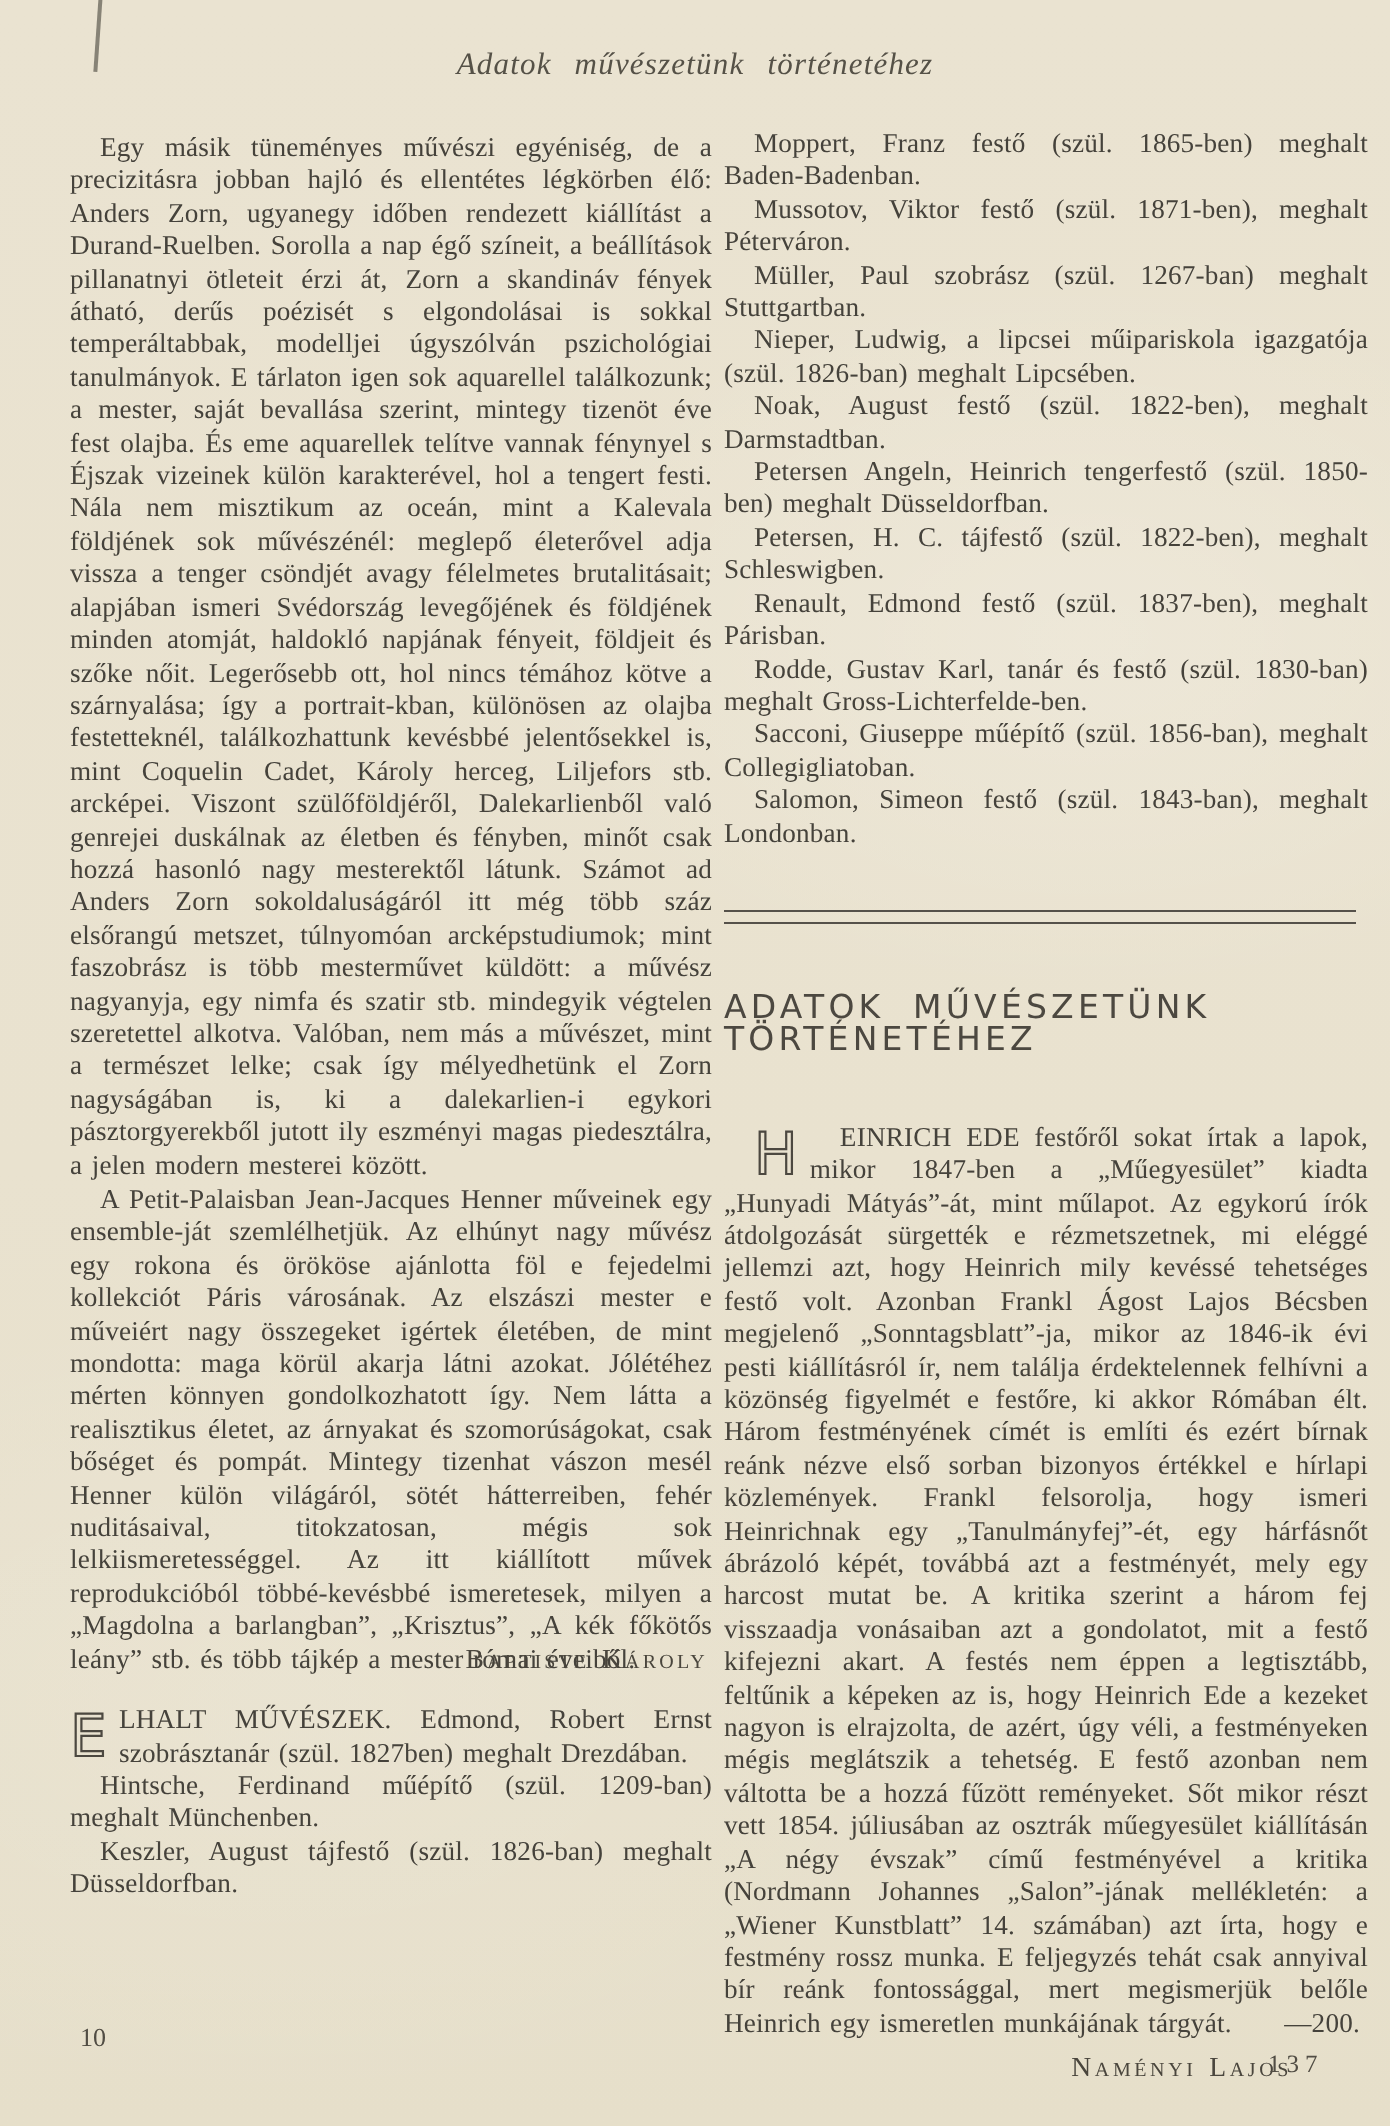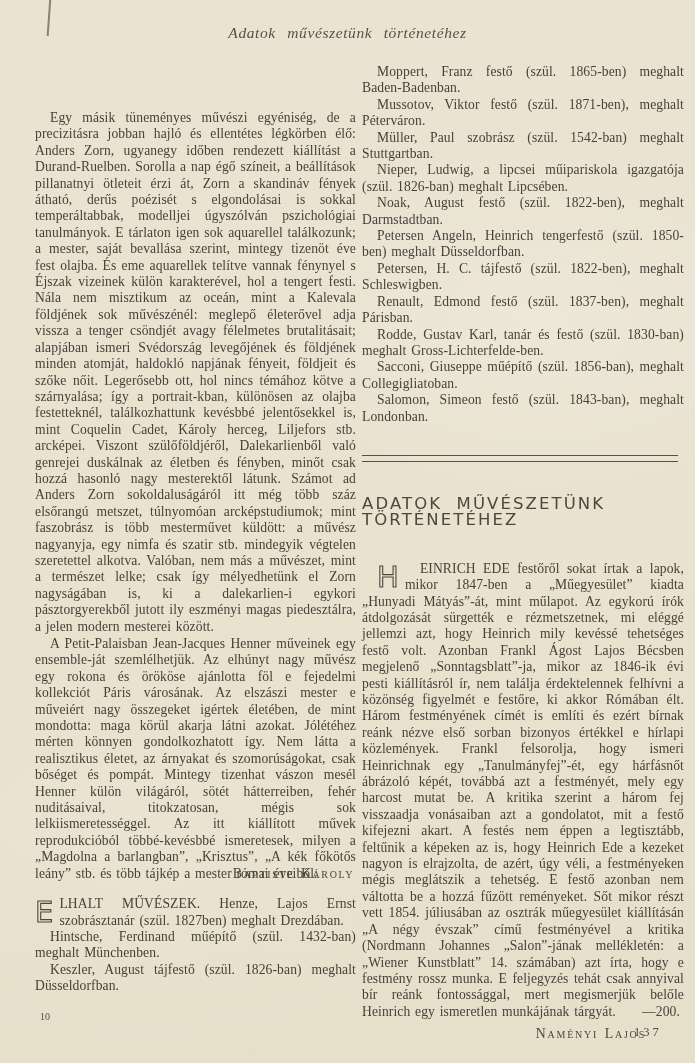--- a/index.html
+++ b/index.html
@@ -18,21 +18,21 @@
     position:absolute;left:48px;top:-2px;width:2px;height:38px;
     background:#6e6a5f;transform:rotate(4deg);opacity:.8;
   }
   .running-head{
     position:absolute;top:24px;left:0;width:100%;
     text-align:center;font-style:italic;font-size:15.5px;
     letter-spacing:.6px;word-spacing:7px;color:#555147;
   }
   .col{position:absolute;font-size:13.6px;line-height:16.4px;text-align:justify;
        letter-spacing:.1px;word-spacing:1.2px;}
-  .col-left{left:35px;top:66px;width:321px;margin-top:44px;}
+  .col-left{left:35px;top:66px;width:321px;}
   .col-right{left:362px;top:64px;width:322px;}
   p{margin:0;text-indent:15px;position:relative;}
   .entry{margin:0;text-indent:15px;font-family:Liberation Serif, serif;}
   .sig-inline{
     position:absolute;right:2px;bottom:0;
     font-variant:small-caps;letter-spacing:1.6px;font-size:13.8px;
     text-indent:0;background:transparent;color:#4a463d;
   }
   .dropcap{
     float:left;
@@ -57,59 +57,59 @@
     color:#4c4840;text-indent:0;text-align:left;
   }
   .end-mark{
     position:absolute;right:4px;bottom:0;text-indent:0;color:#45423b;margin-left:22px;
   }
   .signature-right{
     text-align:right;text-indent:0;
     font-variant:small-caps;letter-spacing:1.8px;font-size:13.8px;
     margin-top:6px;padding-right:38px;color:#4a463d;
   }
-  .pagenum{position:absolute;font-size:10px;color:#514d44;}
+  .pagenum{position:absolute;font-size:13px;color:#514d44;}
   .pagenum-left{left:40px;top:1011px;}
   .pagenum-right{left:634px;top:1013px;font-size:12.5px;letter-spacing:3px;margin-top:12px;}
 </style>
 </head>
 <body>
 
 <div class="page">
 
   <div class="scan-artifact"></div>
 
   <div class="running-head">Adatok művészetünk történetéhez</div>
 
   <div class="col col-left">
     <p>Egy másik tüneményes művészi egyéniség, de a precizitásra jobban hajló és ellentétes légkörben élő: Anders Zorn, ugyanegy időben rendezett kiállítást a Durand-Ruelben. Sorolla a nap égő színeit, a beállítások pillanatnyi ötleteit érzi át, Zorn a skandináv fények átható, derűs poézisét s elgondolásai is sokkal temperáltabbak, modelljei úgyszólván pszichológiai tanulmányok. E tárlaton igen sok aquarellel találkozunk; a mester, saját bevallása szerint, mintegy tizenöt éve fest olajba. És eme aquarellek telítve vannak fénynyel s Éjszak vizeinek külön karakterével, hol a tengert festi. Nála nem misztikum az oceán, mint a Kalevala földjének sok művészénél: meglepő életerővel adja vissza a tenger csöndjét avagy félelmetes brutalitásait; alapjában ismeri Svédország levegőjének és földjének minden atomját, haldokló napjának fényeit, földjeit és szőke nőit. Legerősebb ott, hol nincs témához kötve a szárnyalása; így a portrait-kban, különösen az olajba festetteknél, találkozhattunk kevésbbé jelentősekkel is, mint Coquelin Cadet, Károly herceg, Liljefors stb. arcképei. Viszont szülőföldjéről, Dalekarlienből való genrejei duskálnak az életben és fényben, minőt csak hozzá hasonló nagy mesterektől látunk. Számot ad Anders Zorn sokoldaluságáról itt még több száz elsőrangú metszet, túlnyomóan arcképstudiumok; mint faszobrász is több mesterművet küldött: a művész nagyanyja, egy nimfa és szatir stb. mindegyik végtelen szeretettel alkotva. Valóban, nem más a művészet, mint a természet lelke; csak így mélyedhetünk el Zorn nagyságában is, ki a dalekarlien-i egykori pásztorgyerekből jutott ily eszményi magas piedesztálra, a jelen modern mesterei között.</p>
     <p style="margin-top:1px; padding-bottom:0;">
       <span>A Petit-Palaisban Jean-Jacques Henner műveinek egy ensemble-ját szemlélhetjük. Az elhúnyt nagy művész egy rokona és örököse ajánlotta föl e fejedelmi kollekciót Páris városának. Az elszászi mester e műveiért nagy összegeket igértek életében, de mint mondotta: maga körül akarja látni azokat. Jólétéhez mérten könnyen gondolkozhatott így. Nem látta a realisztikus életet, az árnyakat és szomorúságokat, csak bőséget és pompát. Mintegy tizenhat vászon mesél Henner külön világáról, sötét hátterreiben, fehér nuditásaival, titokzatosan, mégis sok lelkiismeretességgel. Az itt kiállított művek reprodukcióból többé-kevésbbé ismeretesek, milyen a „Magdolna a barlangban”, „Krisztus”, „A kék főkötős leány” stb. és több tájkép a mester római éveiből.</span>
       <span class="sig-inline">Baptiste Károly</span>
     </p>
     <p class="obit-lead">
-      <span class="dropcap">E</span><span>LHALT MŰVÉSZEK. Henze, Lajos Ernst szobrásztanár (szül. 1827ben) meghalt Drezdában.</span>
+      <span class="dropcap">E</span><span>LHALT MŰVÉSZEK. Edmond, Robert Ernst szobrásztanár (szül. 1827ben) meghalt Drezdában.</span>
     </p>
     <div>
 
-        <p class="entry">Hintsche, Ferdinand műépítő (szül. 1432-ban) meghalt Münchenben.</p>
+        <p class="entry">Hintsche, Ferdinand műépítő (szül. 1209-ban) meghalt Münchenben.</p>
 
         <p class="entry">Keszler, August tájfestő (szül. 1826-ban) meghalt Düsseldorfban.</p>
 
       </div>
   </div>
 
   <div class="col col-right">
     <div>
 
         <p class="entry">Moppert, Franz festő (szül. 1865-ben) meghalt Baden-Badenban.</p>
 
         <p class="entry">Mussotov, Viktor festő (szül. 1871-ben), meghalt Péterváron.</p>
 
-        <p class="entry">Müller, Paul szobrász (szül. 1542-ban) meghalt Stuttgartban.</p>
+        <p class="entry">Müller, Paul szobrász (szül. 1267-ban) meghalt Stuttgartban.</p>
 
         <p class="entry">Nieper, Ludwig, a lipcsei műipariskola igazgatója (szül. 1826-ban) meghalt Lipcsében.</p>
 
         <p class="entry">Noak, August festő (szül. 1822-ben), meghalt Darmstadtban.</p>
 
         <p class="entry">Petersen Angeln, Heinrich tengerfestő (szül. 1850-ben) meghalt Düsseldorfban.</p>
 
         <p class="entry">Petersen, H. C. tájfestő (szül. 1822-ben), meghalt Schleswigben.</p>
 
         <p class="entry">Renault, Edmond festő (szül. 1837-ben), meghalt Párisban.</p>

